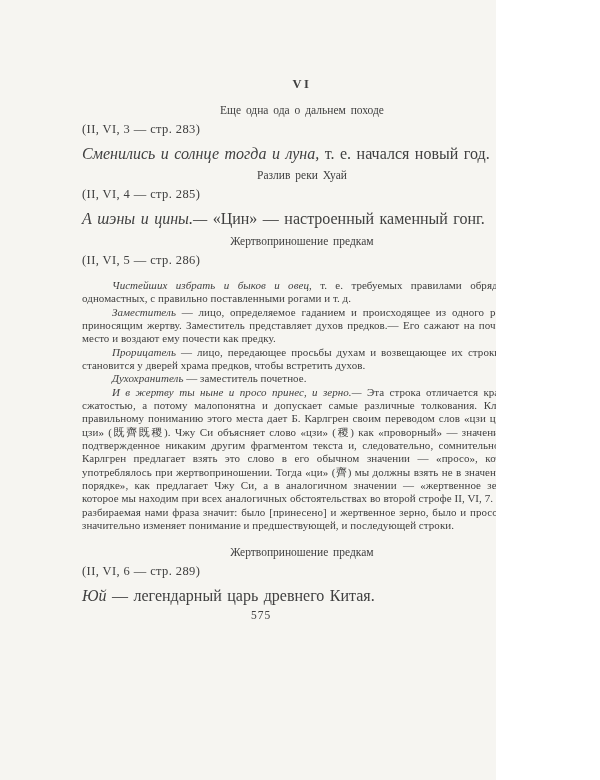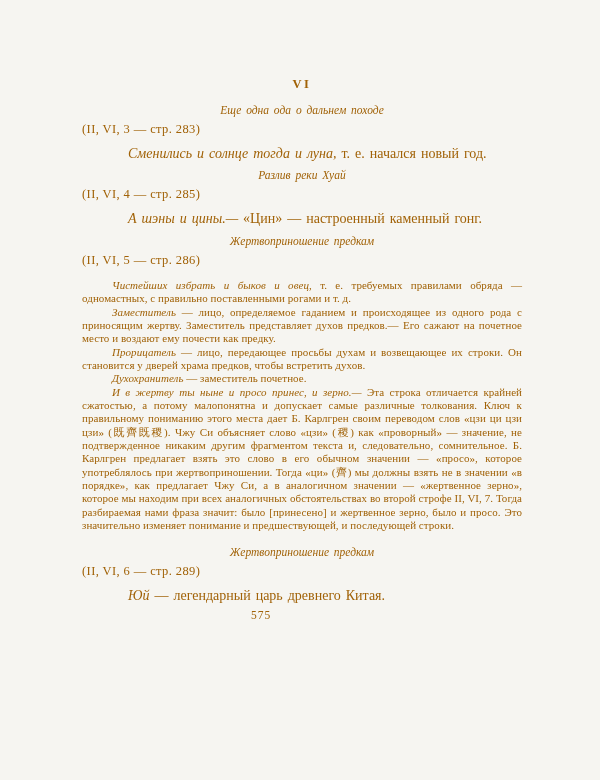--- a/index.html
+++ b/index.html
@@ -1,56 +1,54 @@
 <!DOCTYPE html>
 <html lang="ru"><head>
 <meta charset="utf-8">
 <style>
   html, body { margin: 0; padding: 0; }
   .page {
     position: relative;
-    width: 600px;
+    width: 496px;
     height: 780px;
     background: #f6f5f1;
-    color: #a16207;
+    color: #404040;
     font-family: "Liberation Serif", "DejaVu Serif", serif;
     overflow: hidden;
   }
   .text-block {
     position: absolute;
     left: 82px;
     top: 0;
     width: 440px;
   }
   .section-num {
     padding-top: 77px;
     text-align: center;
     font-size: 12.5px;
     letter-spacing: 2.5px;
     font-weight: bold;
   }
   .entry-title {
     text-align: center;
-    font-style: italic;
     font-size: 11.5px;
     word-spacing: 2px;
     margin-top: 12px;
     line-height: 13px;
   }
   .entry-ref {
     text-align: left;
     font-size: 12.5px;
     letter-spacing: 0.4px;
     margin-top: 5px;
     line-height: 14px;
   }
   .entry-note {
     margin-top: 11px;
-    margin-left: 46px;
-    font-size: 14px;
+    font-size: 16px;
     line-height: 13.4px;
     word-spacing: 1.5px;
   }
   .entry-note .lead, .para .lead { font-style: italic; }
   .title-gap { margin-top: 9px; }
   .body-block {
     margin-top: 12px;
     font-size: 11px;
     line-height: 13.35px;
     text-align: justify;

